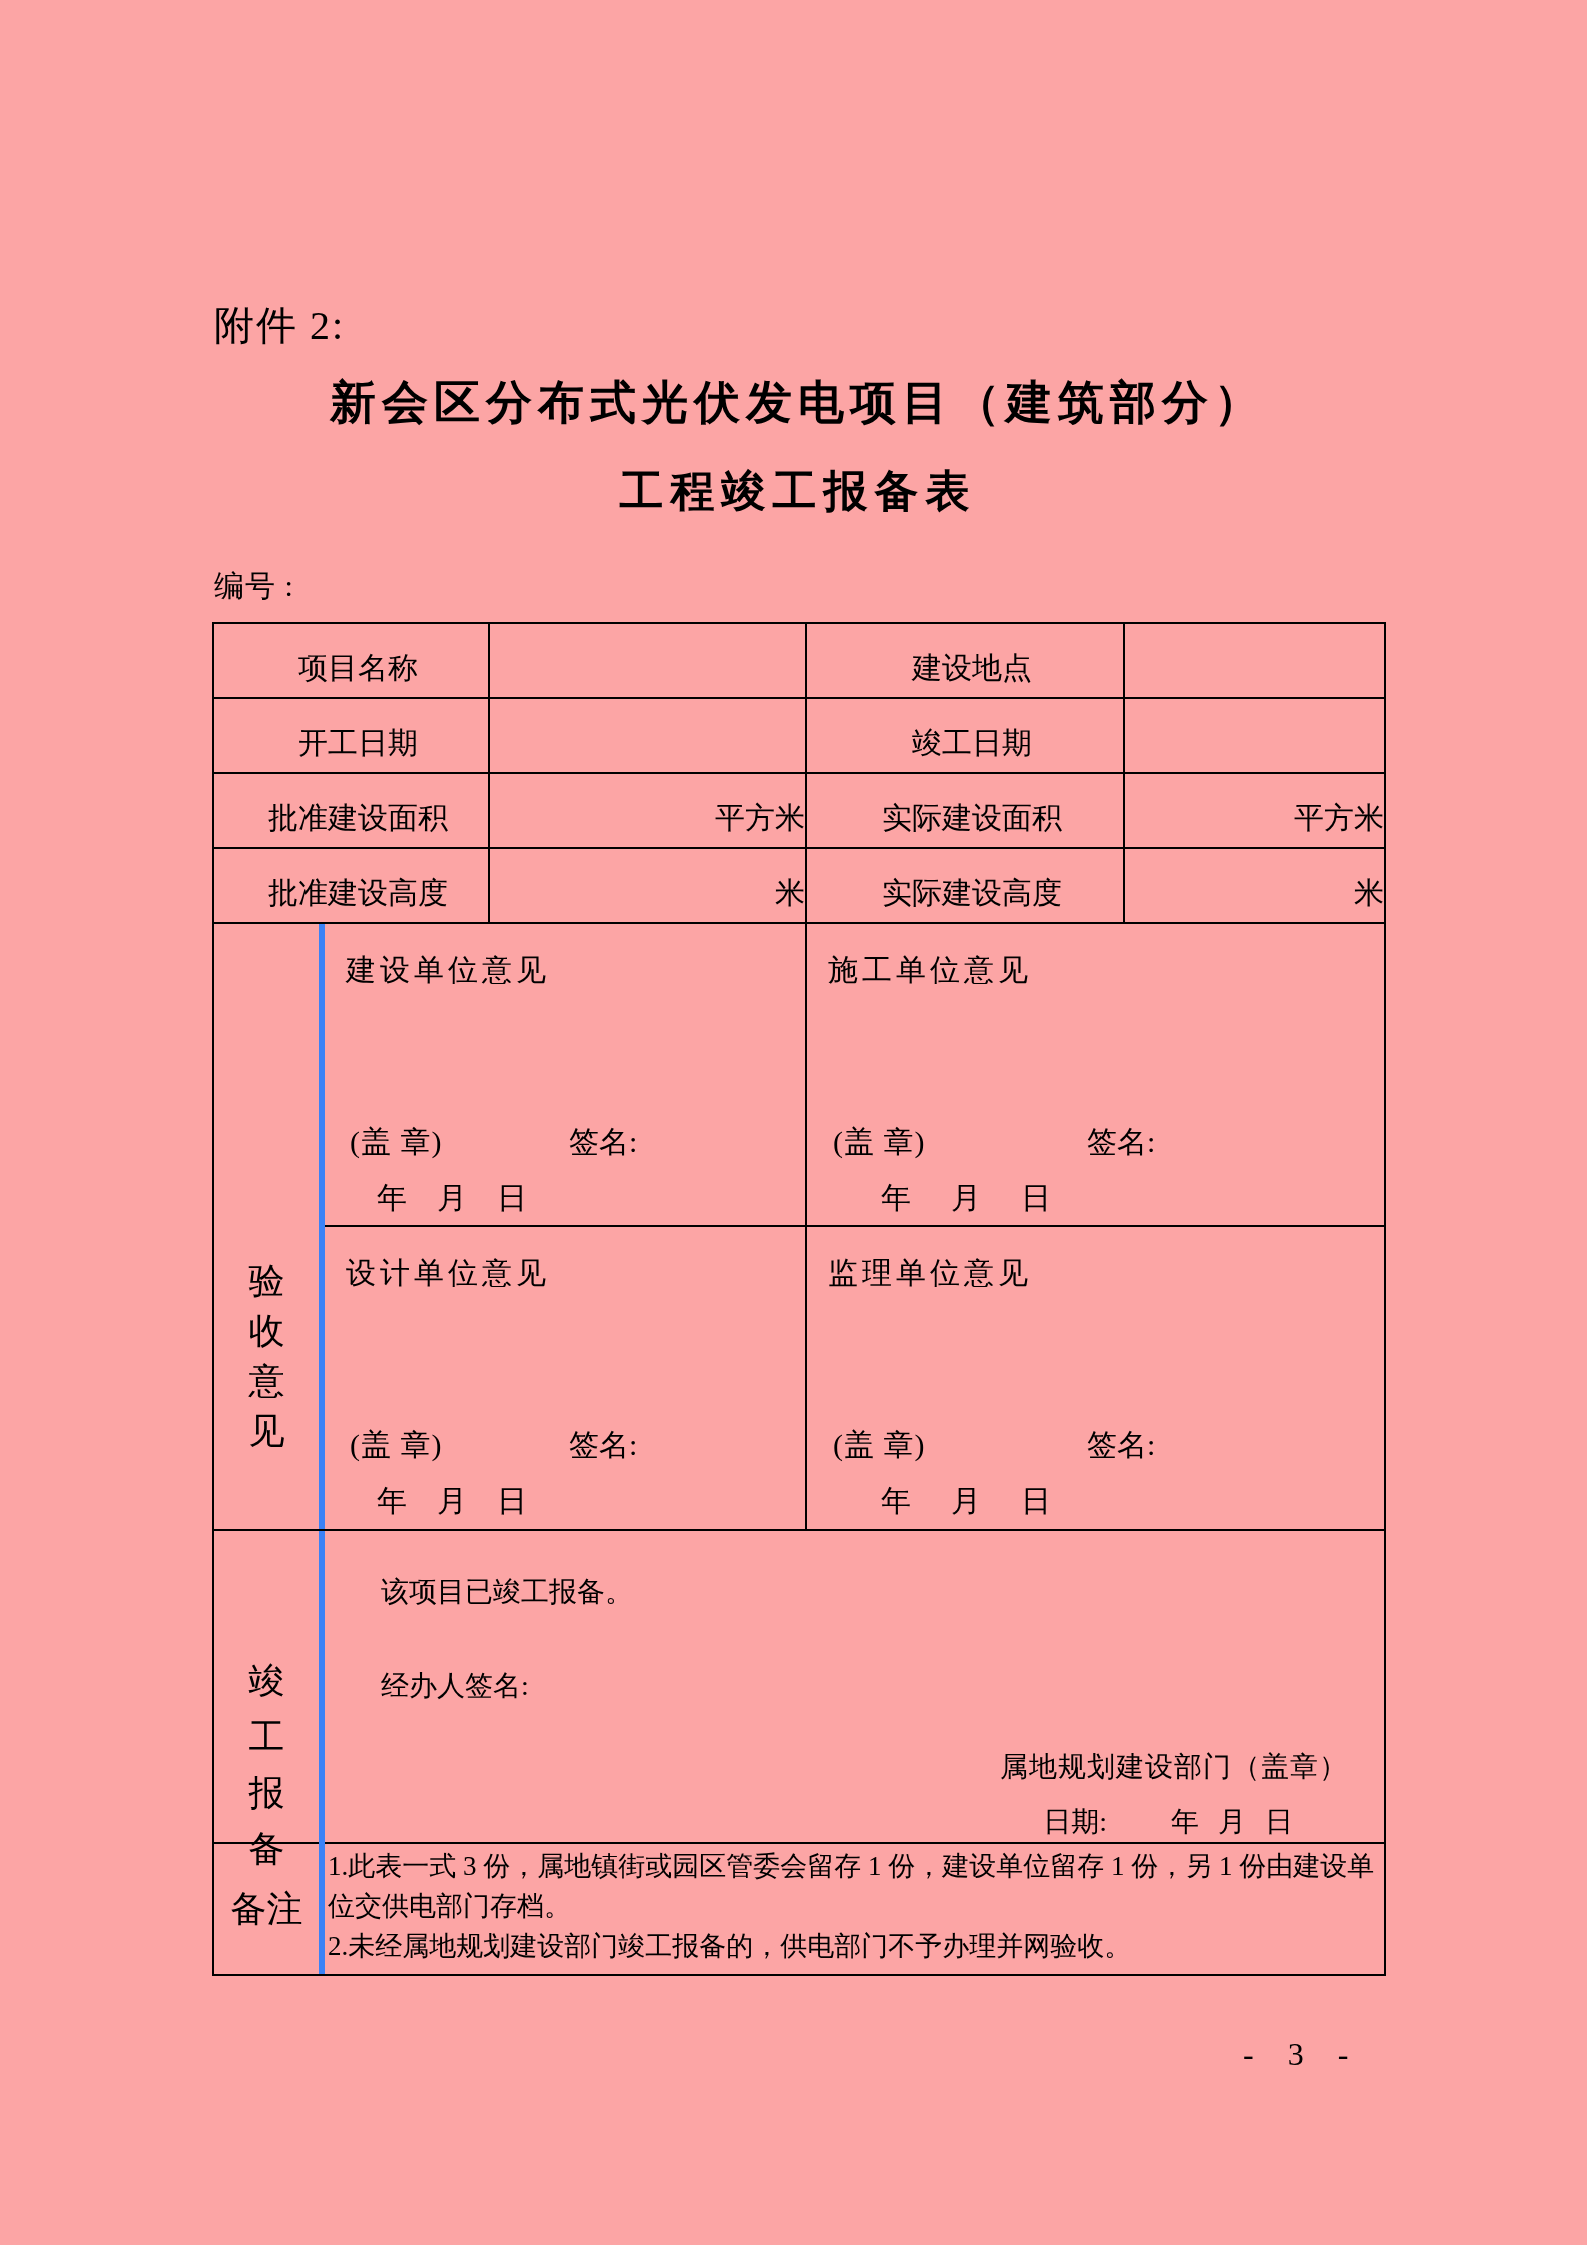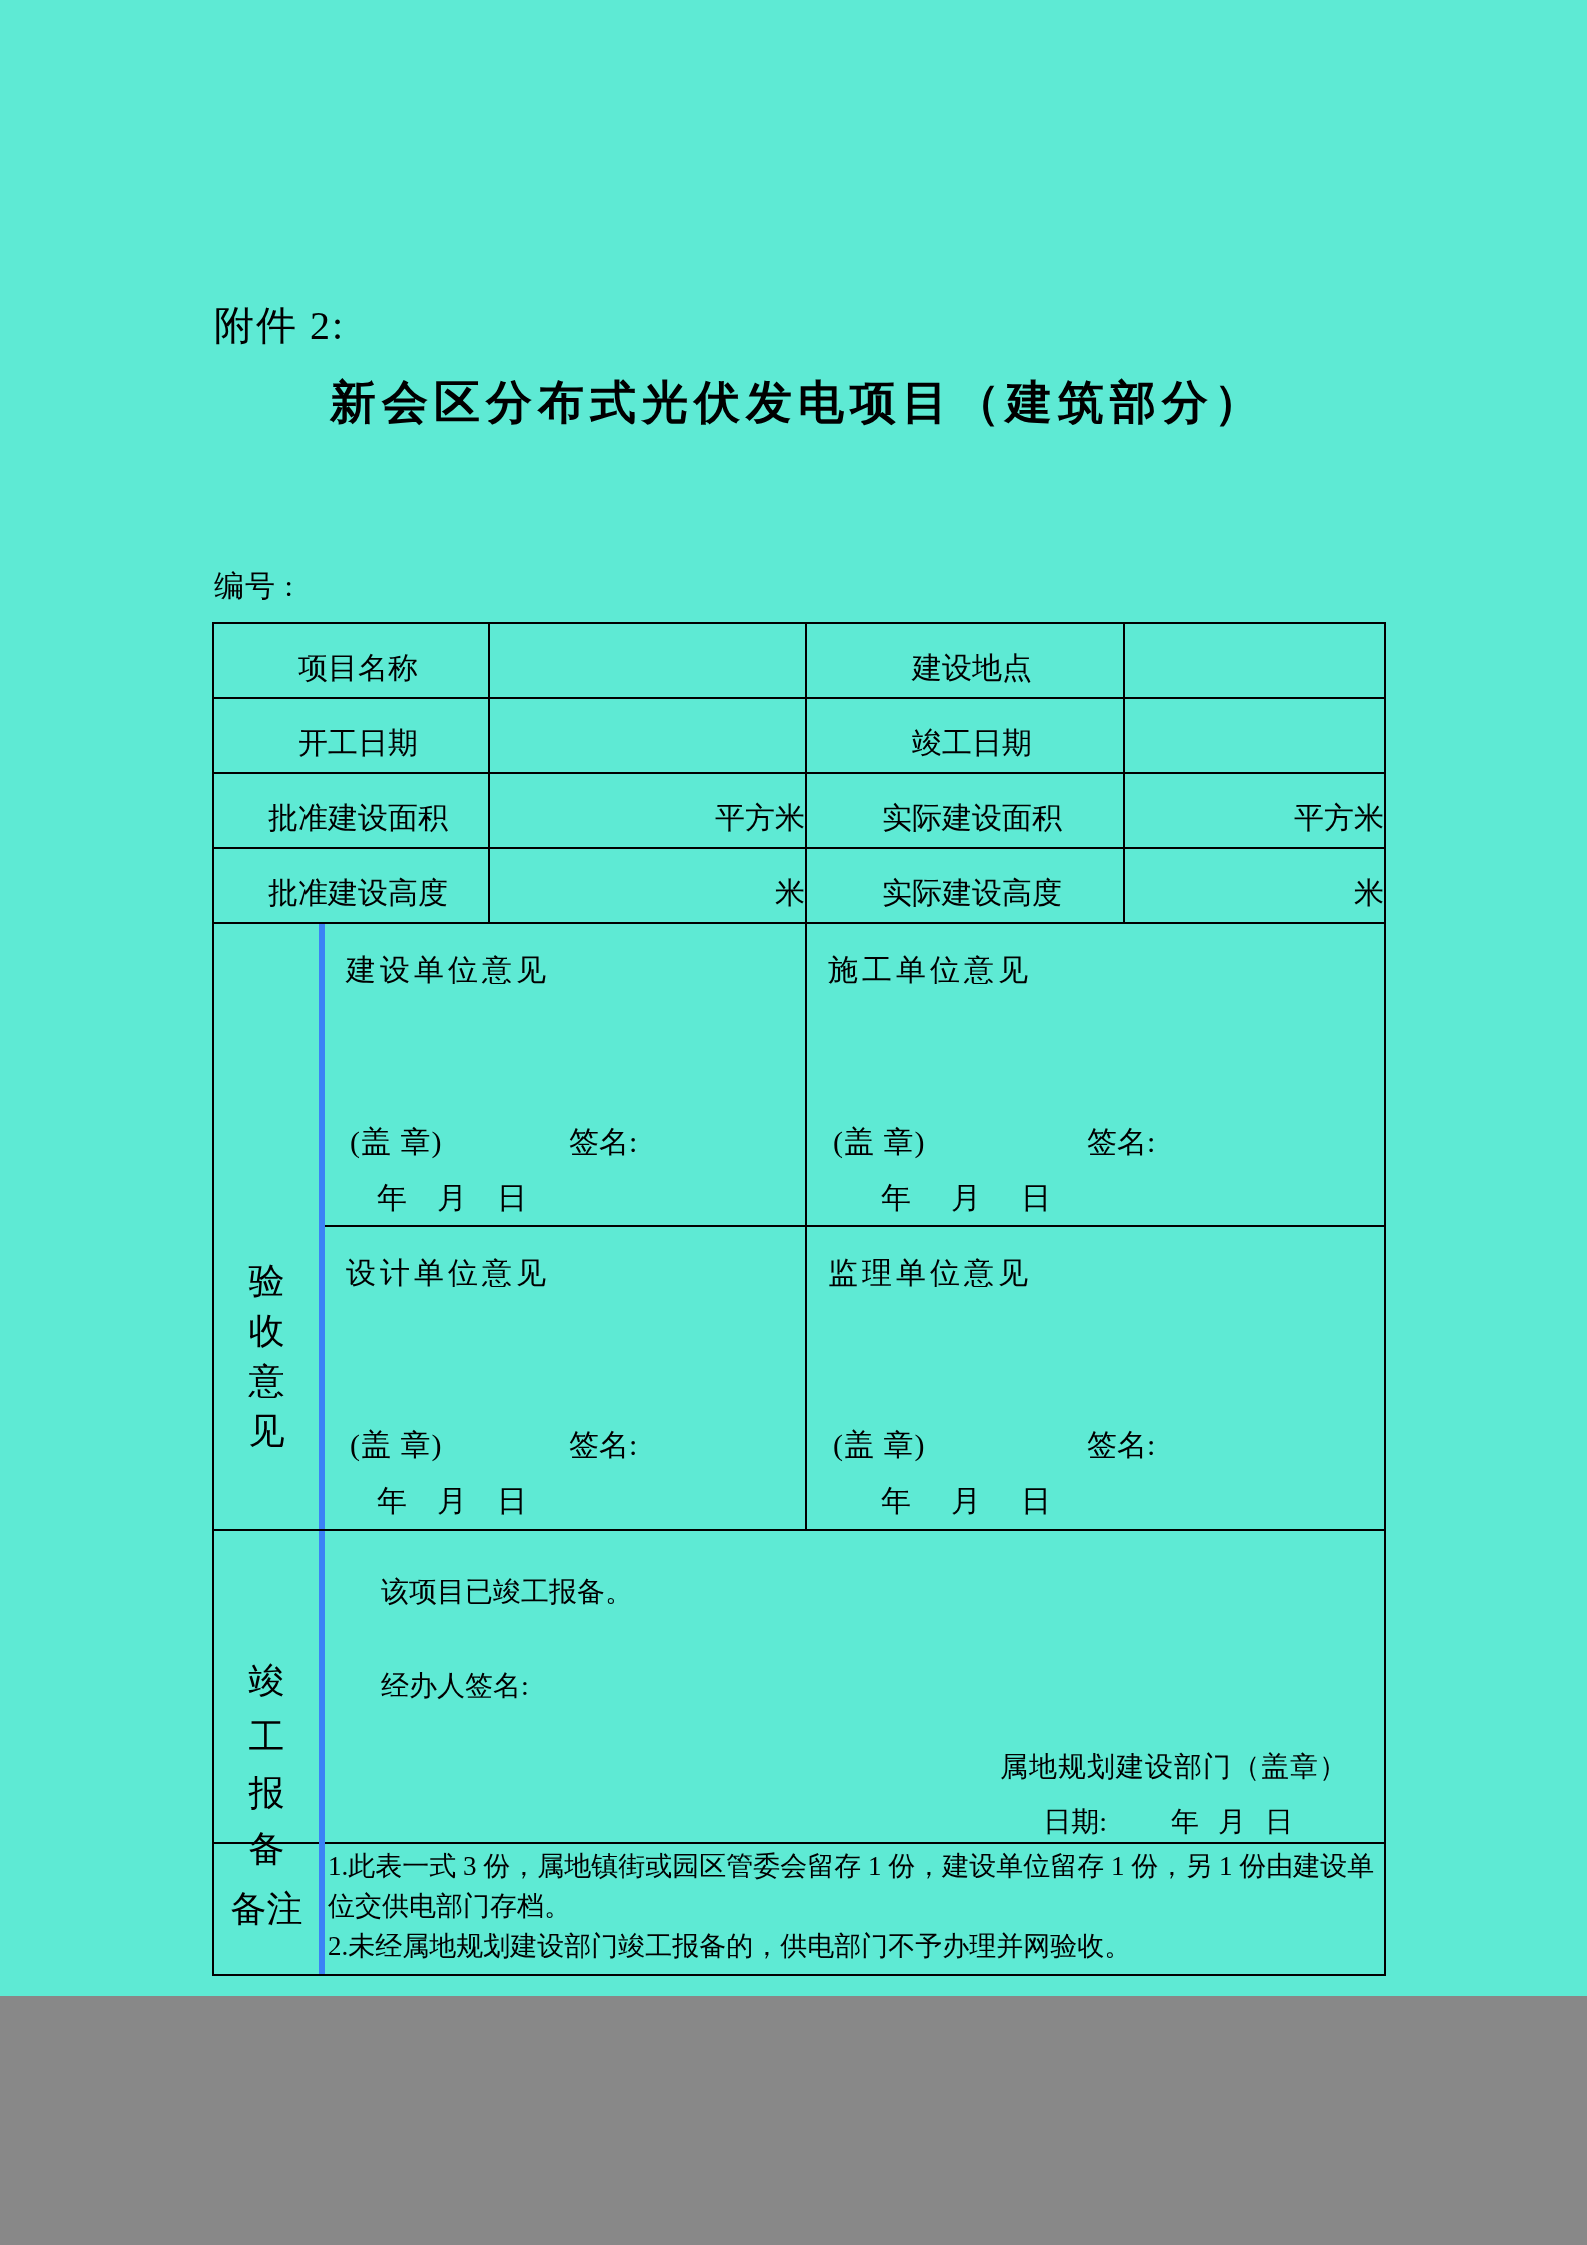--- a/index.html
+++ b/index.html
@@ -1,21 +1,21 @@
 <!DOCTYPE html>
 <html><head>
 <meta charset="utf-8">
 <style>
   * { box-sizing: border-box; }
   html, body { margin: 0; padding: 0; background: #888; }
   .page {
     position: relative;
     width: 1587px;
-    height: 1996px;
-    background: #5eead4;
+    height: 2245px;
+    background: #fca5a5;
     font-family: "Liberation Serif", "DejaVu Serif", serif;
     color: #000000;
     margin: 0 auto;
     overflow: hidden;
   }
 
   
   .attachment {
     position: absolute; left: 214px; top: 298px;
     font-size: 40px; letter-spacing: 2px;
@@ -108,20 +108,21 @@
     font-size: 32px; letter-spacing: 13px; white-space: pre;
   }
 </style>
 </head>
 <body>
 
 <div class="page">
 
   <div class="attachment">附件 2:</div>
   <div class="title-line title1">新会区分布式光伏发电项目（建筑部分）</div>
+  <div class="title-line title2">工程竣工报备表</div>
   <div class="serial">编号 :</div>
 
   <table class="form">
     <colgroup>
       <col style="width:276px">
         <col style="width:317px">
         <col style="width:318px">
         <col style="width:261px">
     </colgroup>
 

